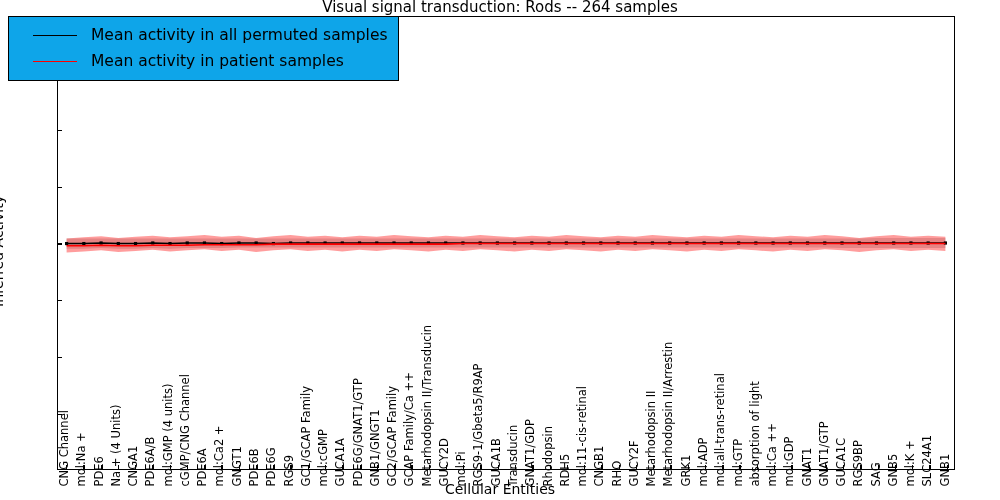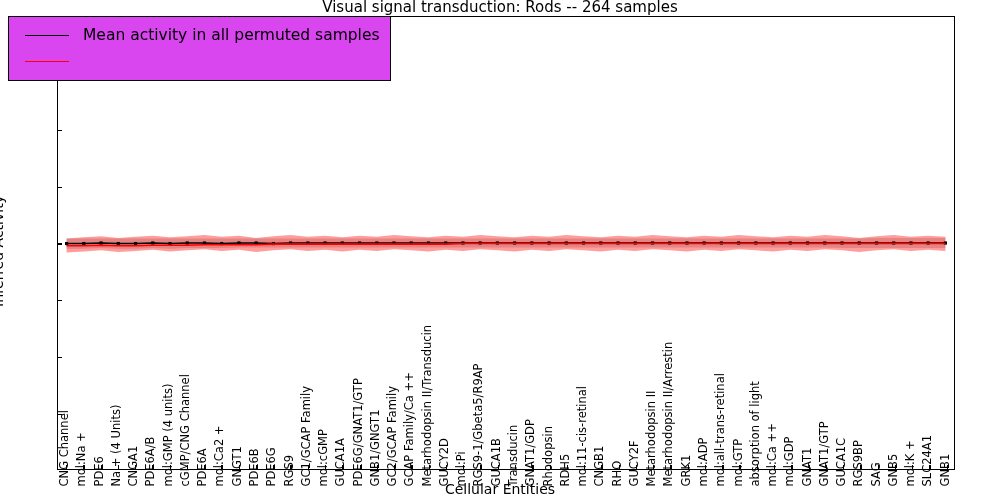--- a/index.html
+++ b/index.html
@@ -19,21 +19,21 @@
           font-size:14px;transform:rotate(-90deg);white-space:nowrap;}
   #xlabel{position:absolute;left:0;top:481px;width:1000px;text-align:center;
           font-size:14px;white-space:nowrap;}
 
   .xtick-mark{position:absolute;bottom:0;width:1.3px;height:4px;background:#000;}
   .xtick-lbl{position:absolute;font-size:11.5px;white-space:nowrap;
              transform-origin:left bottom;transform:rotate(-90deg);
              line-height:11.5px;}
 
   #legend{position:absolute;left:8px;top:16px;border:1.3px solid #000;
-          background:#d946ef;padding:5px 10px 6px 16px;box-sizing:border-box;z-index:6;}
+          background:#0ea5e9;padding:5px 10px 6px 24px;box-sizing:border-box;z-index:6;}
   .legend-row{display:flex;align-items:center;height:26px;}
   .legend-swatch{width:44px;height:0;border-top:1.5px solid #000;margin-right:14px;flex:none;}
   .legend-swatch.red{border-top-color:#ff0000;}
   .legend-text{font-size:15.5px;white-space:nowrap;}
 
   svg.layer{position:absolute;left:0;top:0;width:100%;height:100%;}
 </style>
 </head>
 <body>
 
@@ -227,16 +227,17 @@
       <div class="xtick-lbl" style="left: 950.765px; top: 475px;">GNB1</div>
     </div>
 
   <div id="legend">
     <div class="legend-row">
       <span class="legend-swatch"></span>
       <span class="legend-text">Mean activity in all permuted samples</span>
     </div>
     <div class="legend-row">
       <span class="legend-swatch red"></span>
+      <span class="legend-text">Mean activity in patient samples</span>
     </div>
   </div>
 
 </div>
 
 </body></html>

